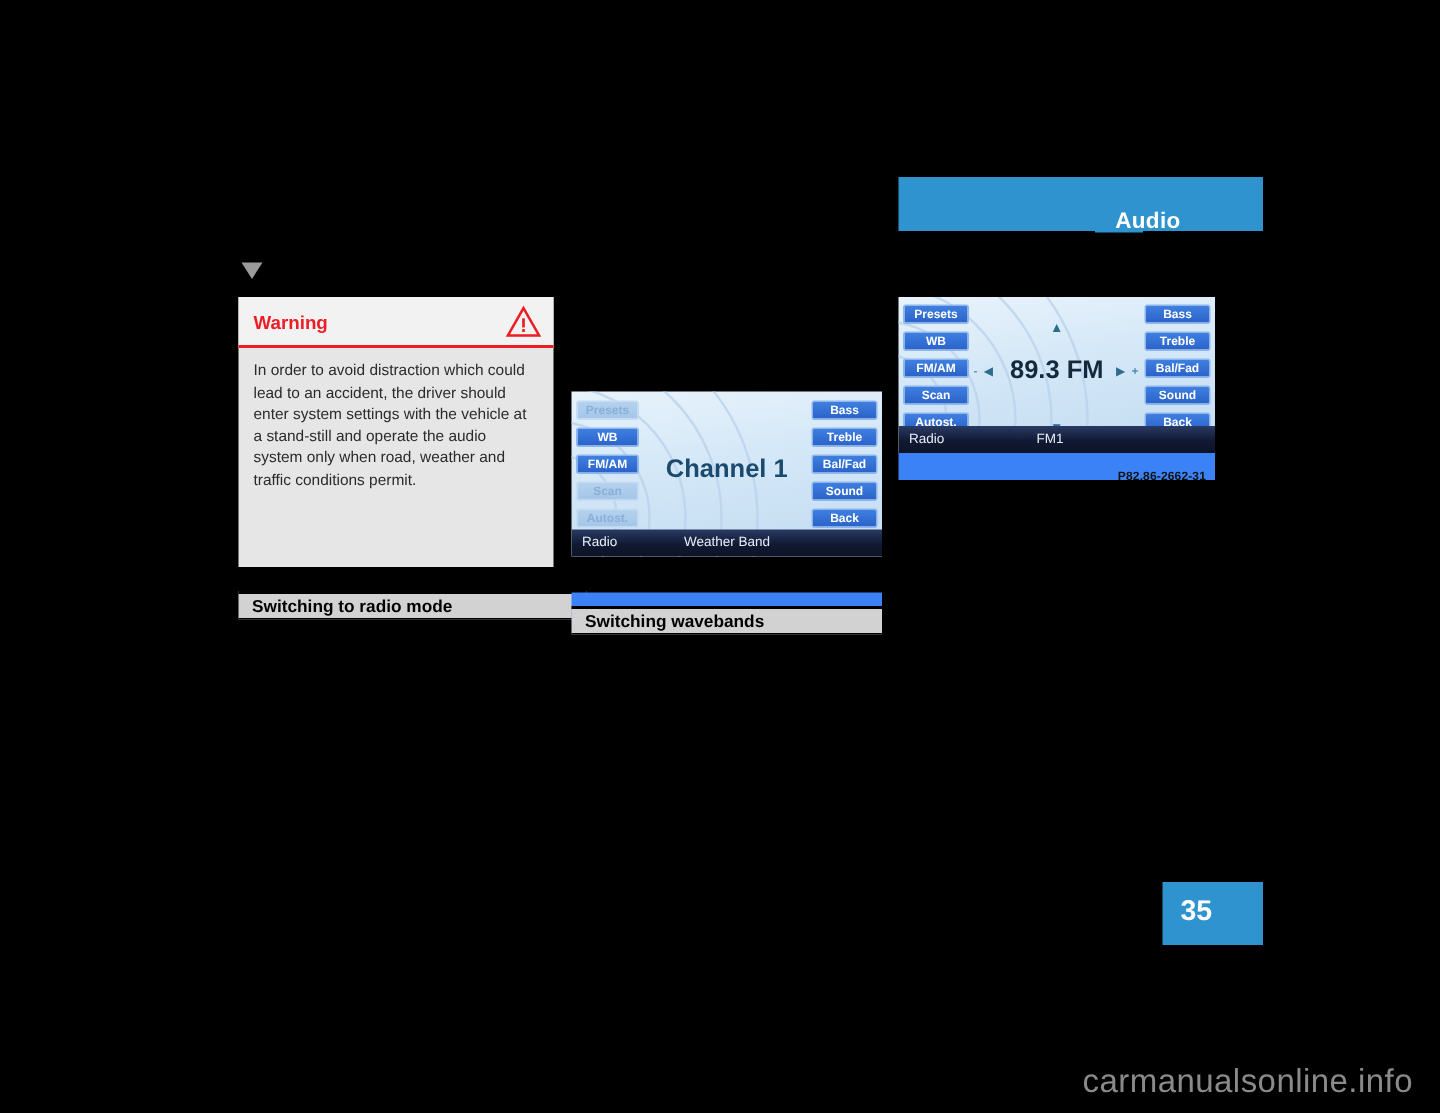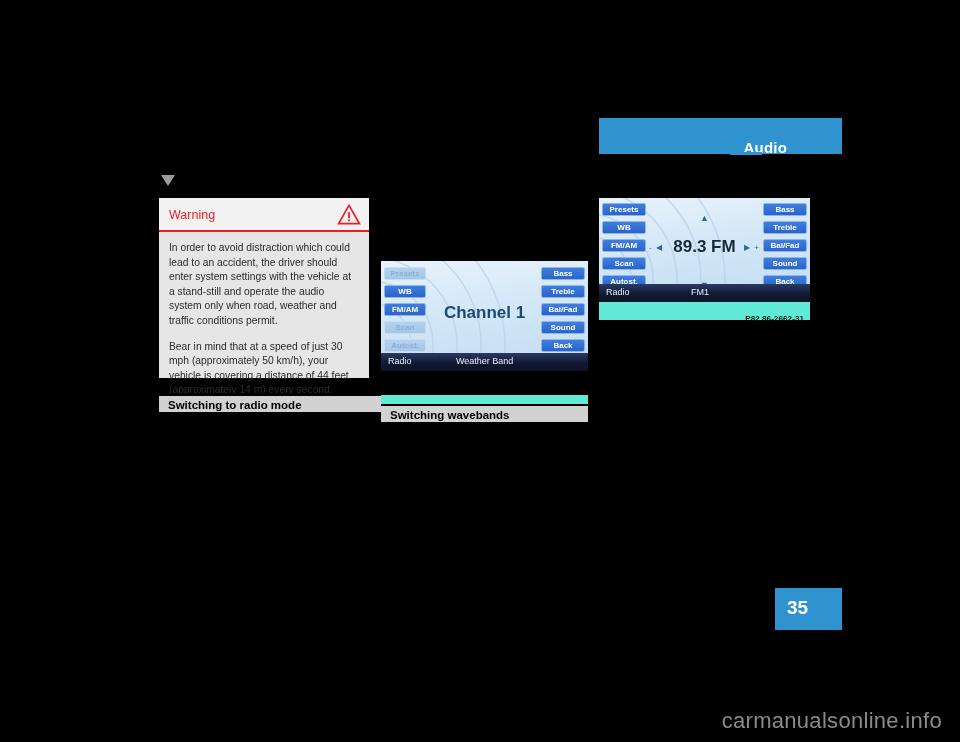--- a/index.html
+++ b/index.html
@@ -90,21 +90,21 @@
     height: 34px;
     background: #f2f2f2;
     border-bottom: 2px solid #ee1c25;
   }
   .warning-title {
     position: absolute;
     left: 10px;
     top: 10px;
     color: #ee1c25;
     font-size: 12.5px;
-    font-weight: normal;
+    font-weight: bold;
   }
   .warning-icon {
     position: absolute;
     right: 8px;
     top: 5px;
     width: 24px;
     height: 23px;
   }
   .warning-body {
     padding: 9px 11px 0 10px;
@@ -215,21 +215,21 @@
     font-weight: normal;
   }
   .status-mid {
     position: absolute;
     font-weight: normal;
     text-align: right;
   }
 
   .code-strip {
     position: relative;
-    background: #5eead4;
+    background: #3b82f6;
     text-align: right;
   }
   .code-label {
     display: inline-block;
     color: #111111;
     font-size: 8px;
     font-weight: bold;
     letter-spacing: 0.1px;
   }
 
@@ -305,21 +305,20 @@
     <span class="warning-icon">
       <svg viewBox="0 0 24 23" width="24" height="23" aria-hidden="true">
         <path d="M12 2.4 L22.4 20.6 L1.6 20.6 Z" fill="none" stroke="#ee1c25" stroke-width="1.7"></path>
         <rect x="11.1" y="9.2" width="1.8" height="6.1" fill="#ee1c25"></rect>
         <rect x="11.1" y="16.4" width="1.8" height="1.9" fill="#ee1c25"></rect>
       </svg>
     </span>
   </div>
   <div class="warning-body">
     <p>In order to avoid distraction which could lead to an accident, the driver should enter system settings with the vehicle at a stand-still and operate the audio system only when road, weather and traffic conditions permit.</p>
-    <p>Bear in mind that at a speed of just 30 mph (approximately 50 km/h), your vehicle is covering a distance of 44 feet (approximately 14 m) every second.</p>
   </div>
 </div>
 
 <div class="caption-bar" id="caption-radio-mode">
   <span class="caption-bar-text">Switching to radio mode</span>
 </div>
 
 <div class="figure" id="figure-waveband">
   <div class="display">
     <div class="display-rings">

